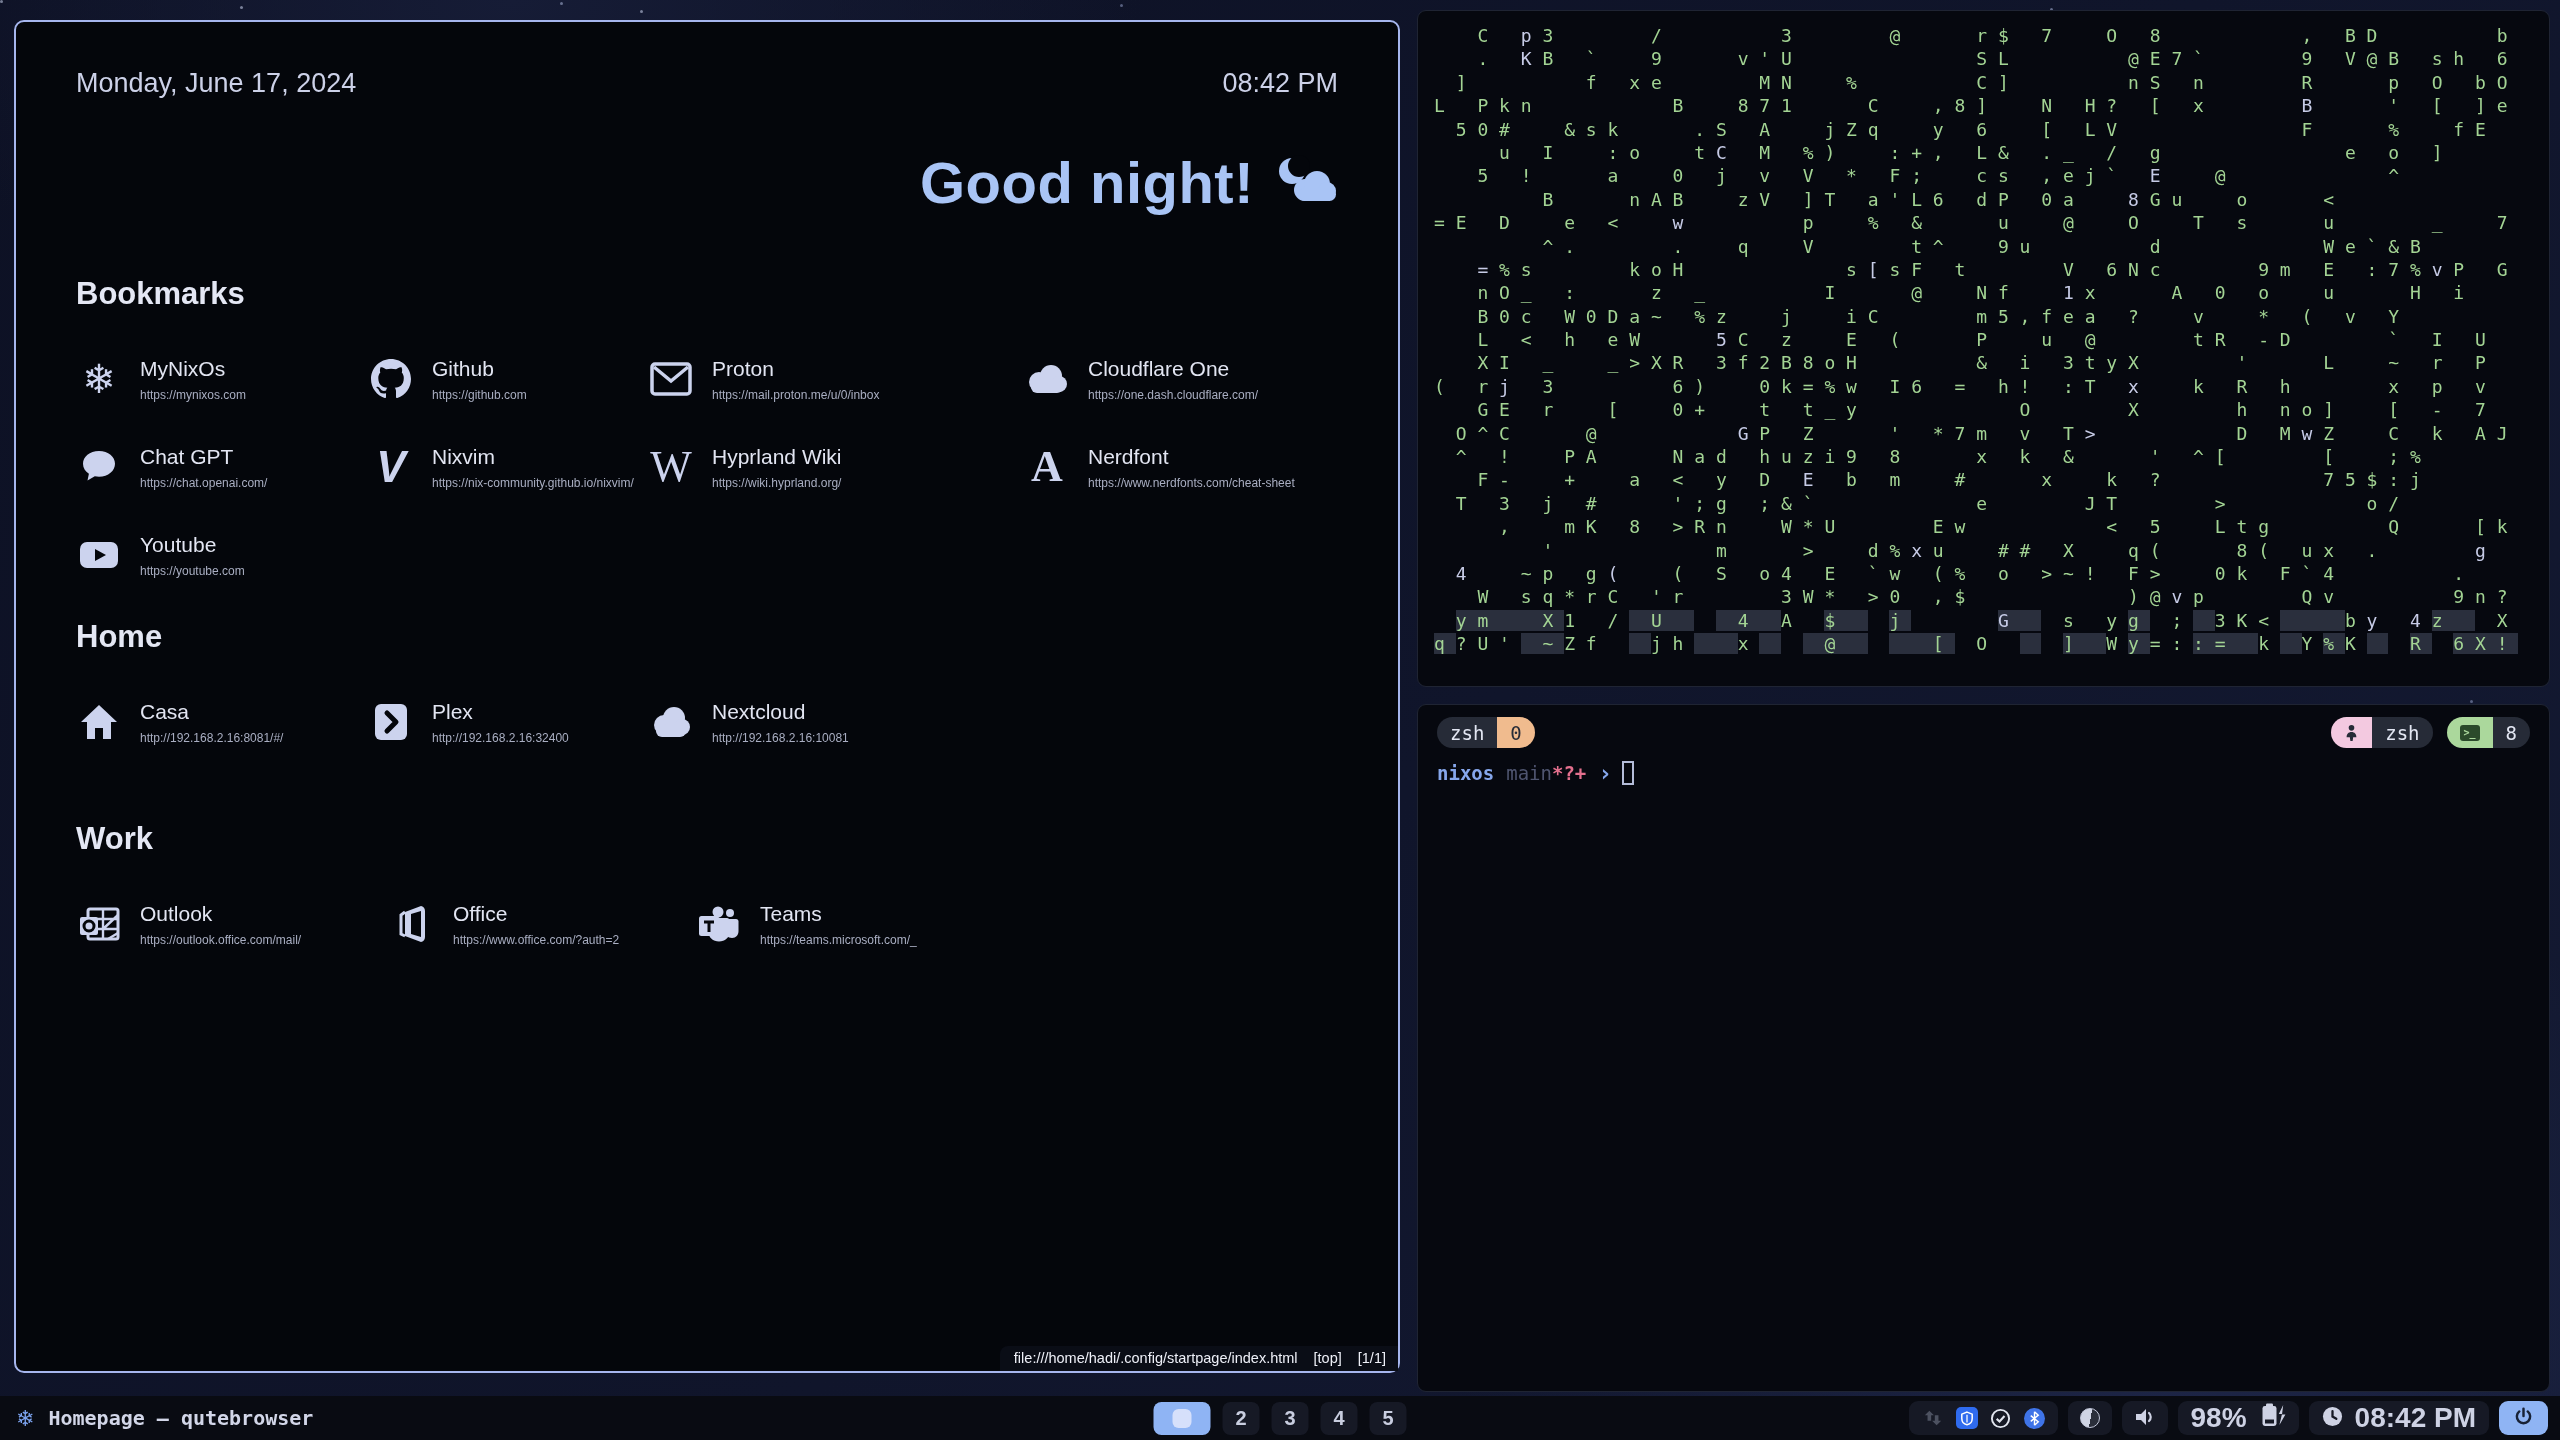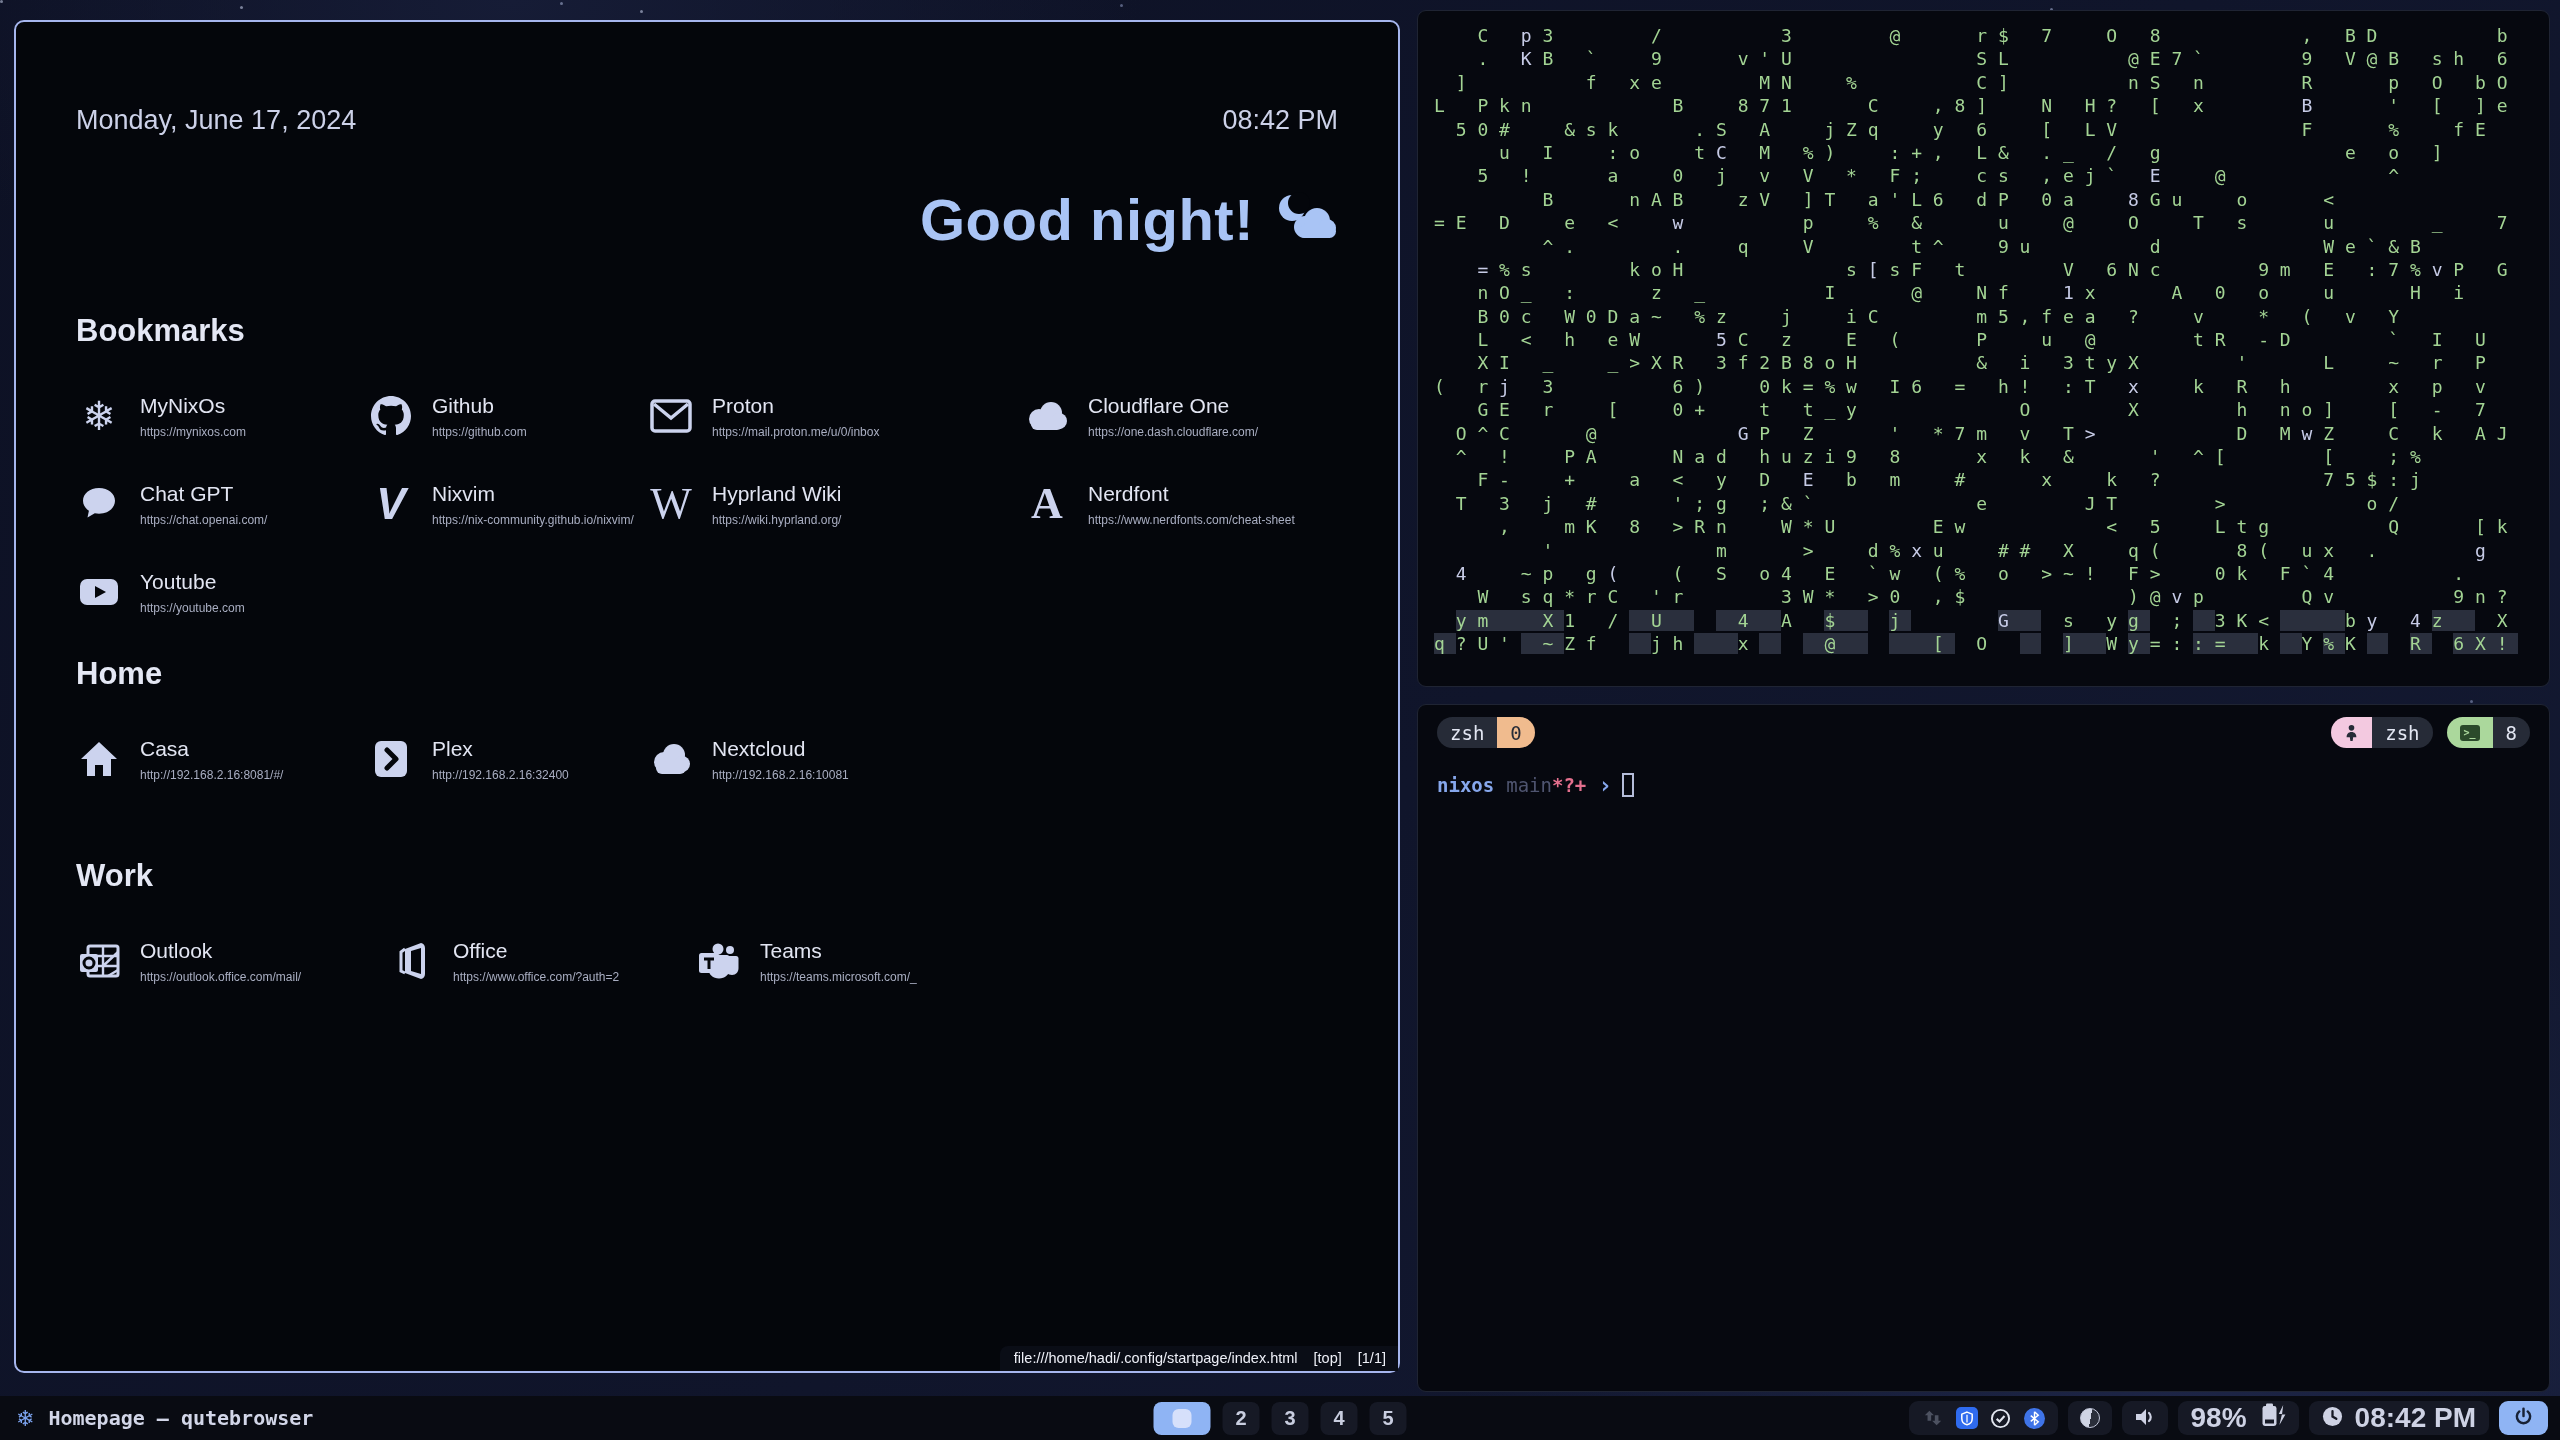--- a/index.html
+++ b/index.html
@@ -16,21 +16,21 @@
   .stars i{position:absolute; width:3px; height:3px; border-radius:50%; background:#cdd6f0; opacity:.55;
     box-shadow: 240px 6px #cdd6f0, 560px 2px #aab6da, 640px 10px #cdd6f0, 1120px 4px #8f9cc4,
       1480px 14px #cdd6f0, 2050px 8px #aab6da, 2380px 20px #cdd6f0, 90px 640px #7f8cb4,
       300px 1200px #6d7aa2, 2470px 700px #8f9cc4, 1990px 300px #55618a, 700px 30px #8f9cc4;}
 
   
   .browser{position:absolute; left:14px; top:20px; width:1386px; height:1353px;
     background:#04060b; border:2px solid #a6b6ee; border-radius:10px; }
   .b-inner{position:relative; width:100%; height:100%; padding:46px 60px; overflow:hidden;}
   .toprow{display:flex; justify-content:space-between; align-items:baseline;
-    font-size:27px; color:#ccd1e8; padding-right:0px;margin-top:37px;}
+    font-size:27px; color:#ccd1e8; padding-right:0px;}
   .greeting{margin-top:50px; display:flex; align-items:center; gap:18px;justify-content:flex-end;}
   .greeting h1{font-size:58px; font-weight:700; color:#a9c4f5; letter-spacing:.5px;}
   .sec-title{margin-top:60px; font-size:31px; font-weight:700; color:#e4e7f4;}
   .grid{display:grid; margin-top:44px; row-gap:42px;}
   .grid.bookmarks{grid-template-columns:292px 280px 376px 1fr;}
   .grid.home{grid-template-columns:292px 280px 1fr;}
   .grid.work{grid-template-columns:313px 307px 1fr;}
   .bm{display:flex; align-items:center; gap:18px; cursor:pointer;}
   .bm .ic{width:46px; height:46px; flex:0 0 46px; display:flex; align-items:center; justify-content:center; color:#ccd3ee;}
   .bm .ic svg{display:block;}
@@ -55,21 +55,21 @@
     font-family:"DejaVu Sans Mono", monospace; font-size:19px;}
   .pill{display:inline-flex; border-radius:16px; overflow:hidden; height:31px; align-items:stretch;}
   .pill .seg{display:flex; align-items:center; padding:0 13px;}
   .seg.dk{background:#262b37; color:#e2e6f2;}
   .seg.peach{background:#f0bb8e; color:#262b37;}
   .seg.pink{background:#f3c9e0; color:#262b37;}
   .seg.grn{background:#abd89c; color:#262b37;}
   .pill-group{display:flex; gap:14px; align-items:center;}
   .miniterm{width:20px; height:16px; background:#2b4a2b; border-radius:3px; color:#abd89c;
     font-size:10px; display:flex; align-items:center; justify-content:center; font-weight:bold;}
-  .prompt{margin-top:24px; font-family:"DejaVu Sans Mono", monospace; font-size:19px; display:flex; align-items:center;}
+  .prompt{margin-top:12px; font-family:"DejaVu Sans Mono", monospace; font-size:19px; display:flex; align-items:center;}
   .p-host{color:#86a7ec; font-weight:700;}
   .p-branch{color:#4f5570; margin-left:12px;}
   .p-git{color:#e4708e; font-weight:700;}
   .p-sym{color:#86a7ec; font-weight:700; margin-left:12px; font-size:23px;}
   .p-cursor{display:inline-block; width:12px; height:24px; border:2px solid #b4bcd9; margin-left:10px;}
 
   
   .waybar{position:absolute; left:0; bottom:0; width:2560px; height:44px; background:#090b12;
     display:flex; align-items:center;}
   .wb-left{display:flex; align-items:center; gap:14px; padding-left:16px;

